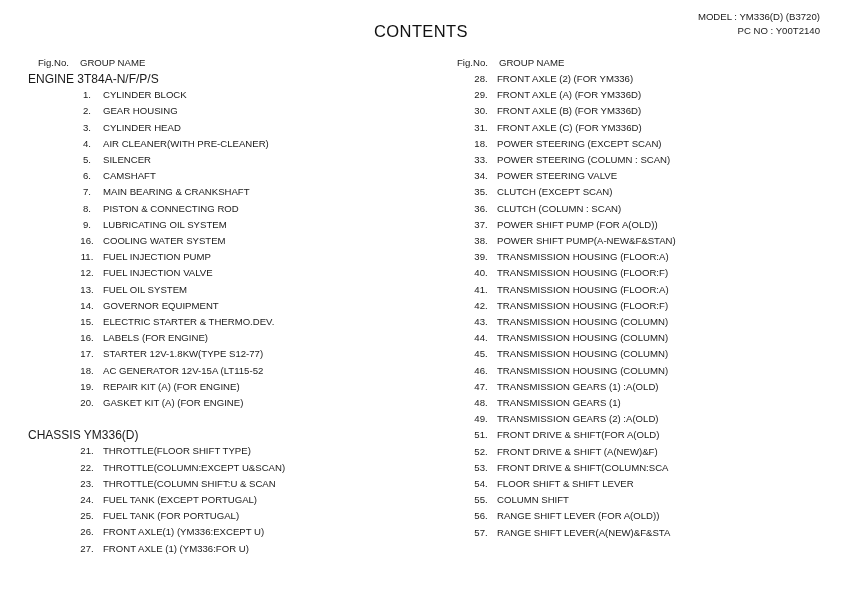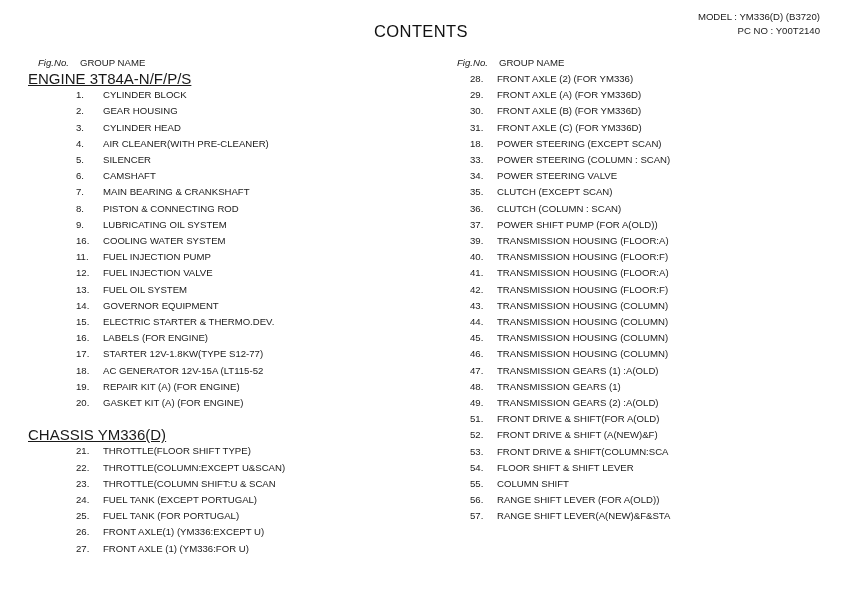--- a/index.html
+++ b/index.html
@@ -55,47 +55,46 @@
   }
   .column.left  { left: 24px;  width: 400px; }
   .column.right { left: 452px; width: 390px; }
 
   .col-head {
     font-size: 9.6px;
     line-height: 16px;
     white-space: nowrap;
     color: #1a1a1a;
   }
-  .col-head .fig-no   { display: inline-block; font-style: italic; }
+  .col-head .fig-no   { display: inline-block; }
   .col-head .grp-name { display: inline-block; padding-left: 11px; }
   .column.left  .col-head { padding-left: 14px; }
   .column.right .col-head { padding-left: 5px; }
 
   .section-title {
-    font-size: 15px;
+    font-size: 12px;
     line-height: 16.2px;
     white-space: nowrap;
     padding-left: 4px;
     color: #1a1a1a;
-    text-decoration: underline;
   }
 
   .spacer { height: 16px; }
 
   .entry {
     font-size: 9.6px;
     line-height: 16.2px;
     white-space: nowrap;
     color: #1a1a1a;
     display: block;
   }
   .entry .num {
     display: inline-block;
     width: 22px;
-    text-align: left;
+    text-align: center;
   }
   .entry .label {
     display: inline-block;
     padding-left: 5px;
   }
   .column.left  .entry { padding-left: 52px; }
   .column.right .entry { padding-left: 18px; }
 </style>
 </head>
 <body>
@@ -148,20 +147,21 @@
       <div class="entry"><span class="num">28.</span><span class="label">FRONT AXLE (2) (FOR YM336)</span></div>
       <div class="entry"><span class="num">29.</span><span class="label">FRONT AXLE (A) (FOR YM336D)</span></div>
       <div class="entry"><span class="num">30.</span><span class="label">FRONT AXLE (B) (FOR YM336D)</span></div>
       <div class="entry"><span class="num">31.</span><span class="label">FRONT AXLE (C) (FOR YM336D)</span></div>
       <div class="entry"><span class="num">18.</span><span class="label">POWER STEERING (EXCEPT SCAN)</span></div>
       <div class="entry"><span class="num">33.</span><span class="label">POWER STEERING (COLUMN : SCAN)</span></div>
       <div class="entry"><span class="num">34.</span><span class="label">POWER STEERING VALVE</span></div>
       <div class="entry"><span class="num">35.</span><span class="label">CLUTCH (EXCEPT SCAN)</span></div>
       <div class="entry"><span class="num">36.</span><span class="label">CLUTCH (COLUMN : SCAN)</span></div>
       <div class="entry"><span class="num">37.</span><span class="label">POWER SHIFT PUMP (FOR A(OLD))</span></div>
+      <div class="entry"><span class="num">38.</span><span class="label">POWER SHIFT PUMP(A-NEW&amp;F&amp;STAN)</span></div>
       <div class="entry"><span class="num">39.</span><span class="label">TRANSMISSION HOUSING (FLOOR:A)</span></div>
       <div class="entry"><span class="num">40.</span><span class="label">TRANSMISSION HOUSING (FLOOR:F)</span></div>
       <div class="entry"><span class="num">41.</span><span class="label">TRANSMISSION HOUSING (FLOOR:A)</span></div>
       <div class="entry"><span class="num">42.</span><span class="label">TRANSMISSION HOUSING (FLOOR:F)</span></div>
       <div class="entry"><span class="num">43.</span><span class="label">TRANSMISSION HOUSING (COLUMN)</span></div>
       <div class="entry"><span class="num">44.</span><span class="label">TRANSMISSION HOUSING (COLUMN)</span></div>
       <div class="entry"><span class="num">45.</span><span class="label">TRANSMISSION HOUSING (COLUMN)</span></div>
       <div class="entry"><span class="num">46.</span><span class="label">TRANSMISSION HOUSING (COLUMN)</span></div>
       <div class="entry"><span class="num">47.</span><span class="label">TRANSMISSION GEARS (1) :A(OLD)</span></div>
       <div class="entry"><span class="num">48.</span><span class="label">TRANSMISSION GEARS (1)</span></div>

